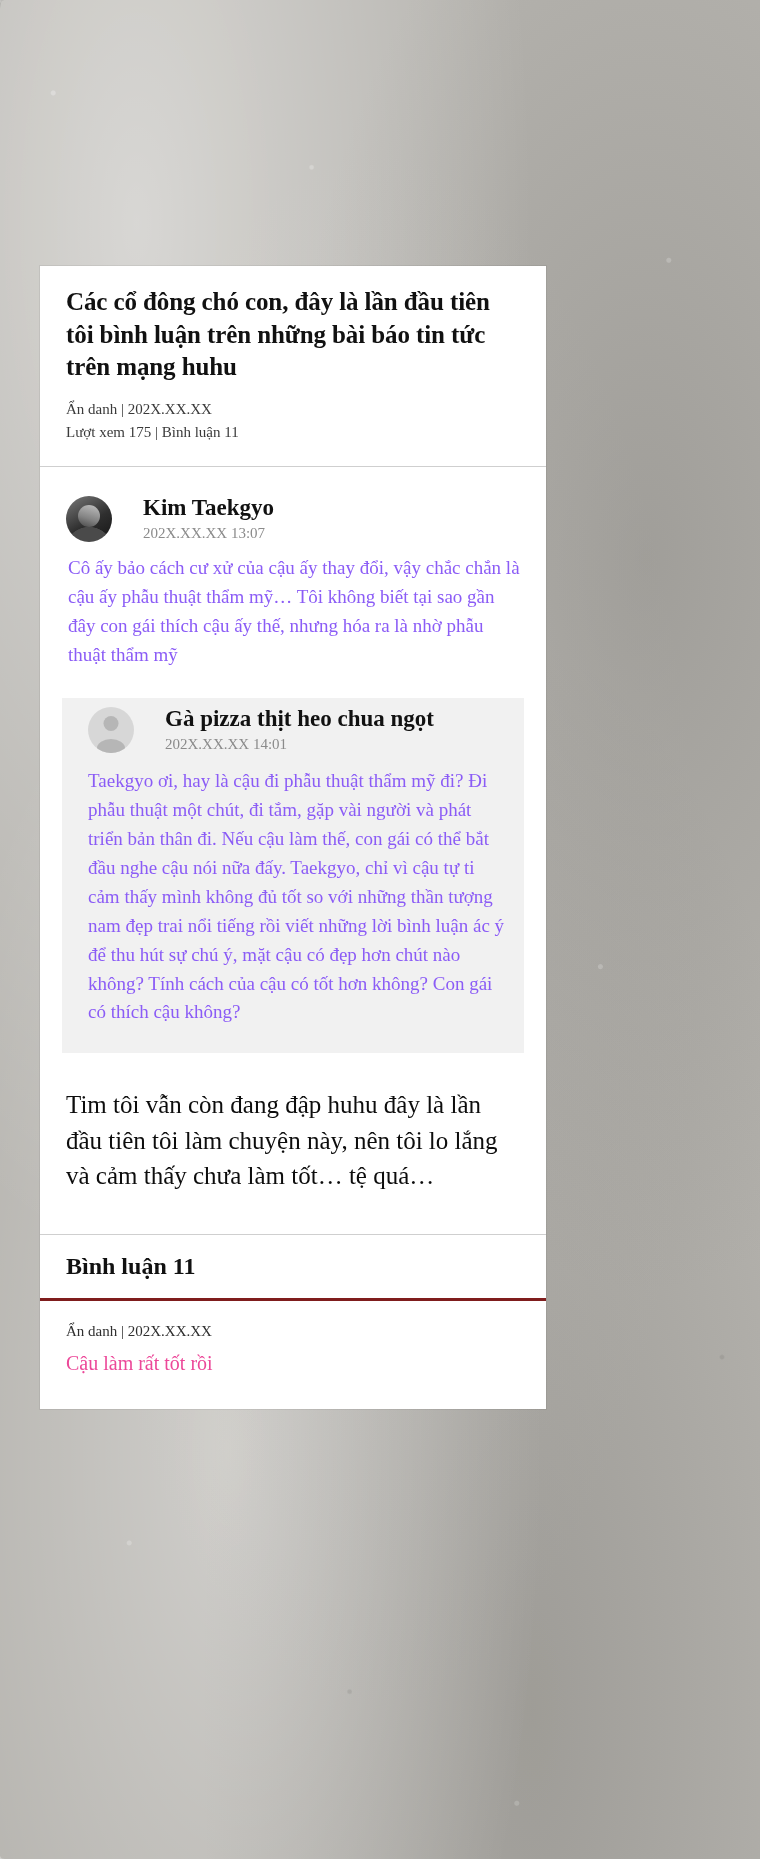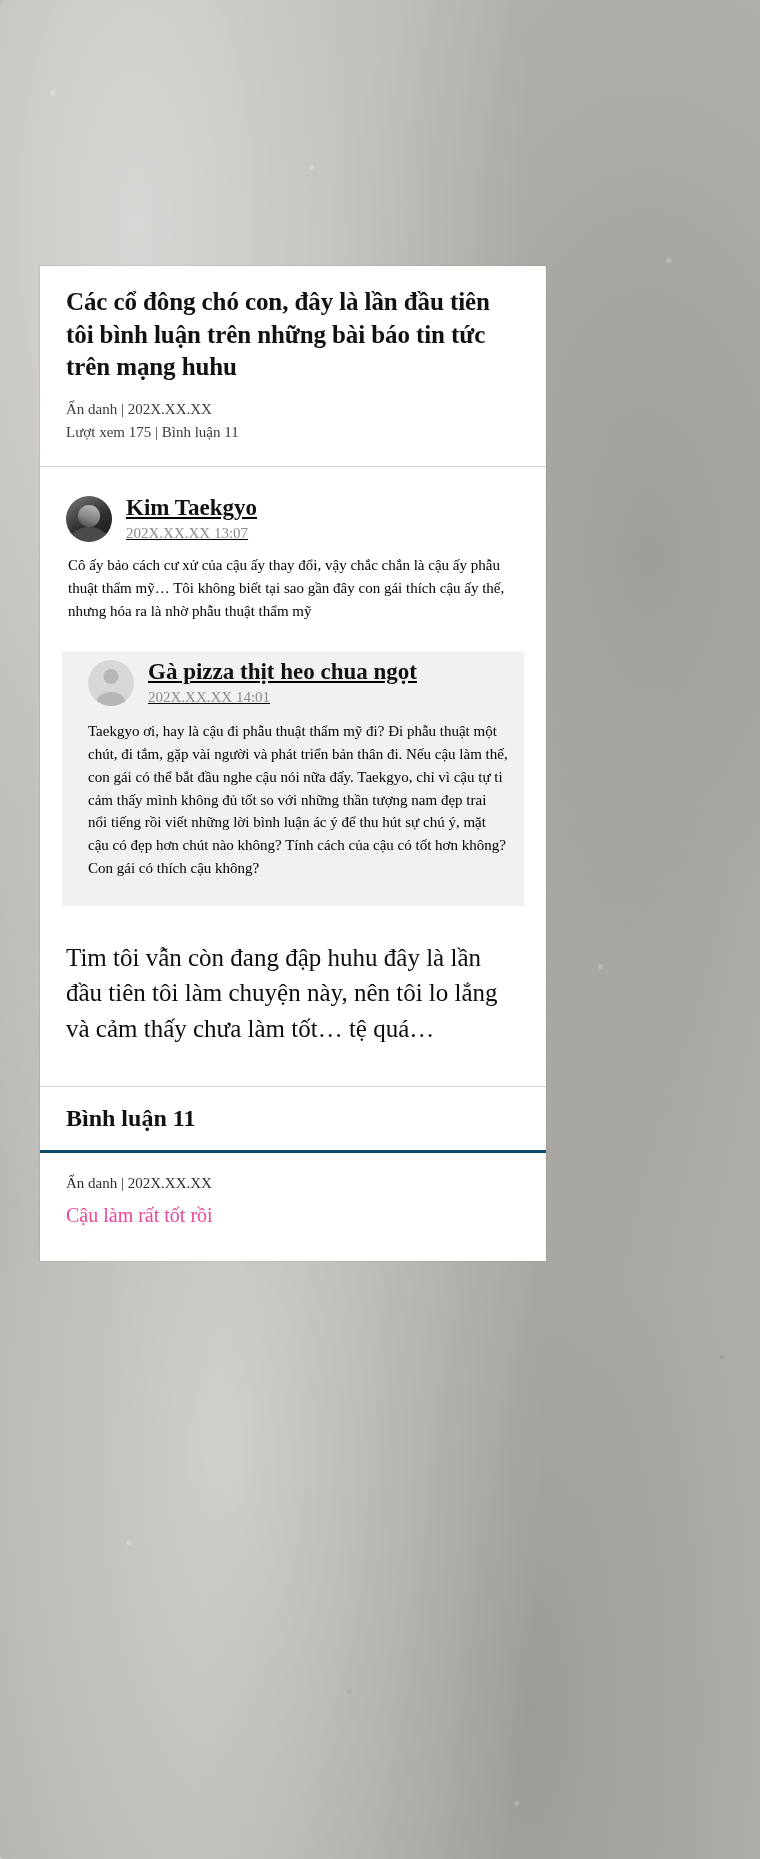--- a/index.html
+++ b/index.html
@@ -96,22 +96,21 @@
   }
   .comment.nested {
     background: #f1f1f1;
     margin: 10px 0 0 0;
     padding: 8px 16px 26px 26px;
   }
 
   .comment-head {
     display: flex;
     align-items: center;
-    gap: 14px;
-    text-decoration: underline;
+    gap: 31px;
   }
   .avatar {
     width: 46px;
     height: 46px;
     border-radius: 50%;
     flex: 0 0 auto;
     overflow: hidden;
     position: relative;
     background: #cfcfcf;
   }
@@ -163,23 +162,23 @@
     color: #111;
     line-height: 1.15;
   }
   .timestamp {
     font-size: 15px;
     color: #8b8b8b;
     margin-top: 4px;
   }
   .comment-body {
     margin-top: 12px;
-    font-size: 15px;
+    font-size: 19px;
     line-height: 1.52;
-    color: #000000;
+    color: #8b5cf6;
   }
   .comment.nested .comment-body {
     margin-top: 14px;
   }
   .comment.root .comment-body { padding-left: 2px; }
 
   
   .narration {
     padding: 34px 26px 40px 26px;
     font-size: 25px;
@@ -188,21 +187,21 @@
     font-weight: 400;
     border-bottom: 1px solid #cfcfcf;
   }
 
   
   .comment-count-bar {
     padding: 18px 26px 18px 26px;
     font-size: 24px;
     font-weight: 700;
     color: #111;
-    border-bottom: 3px solid #0c4a6e;
+    border-bottom: 3px solid #7f1d1d;
   }
 
   
   .bottom-comment {
     padding: 22px 26px 34px 26px;
   }
   .bottom-comment .meta {
     font-size: 15px;
     color: #2f2f2f;
   }

